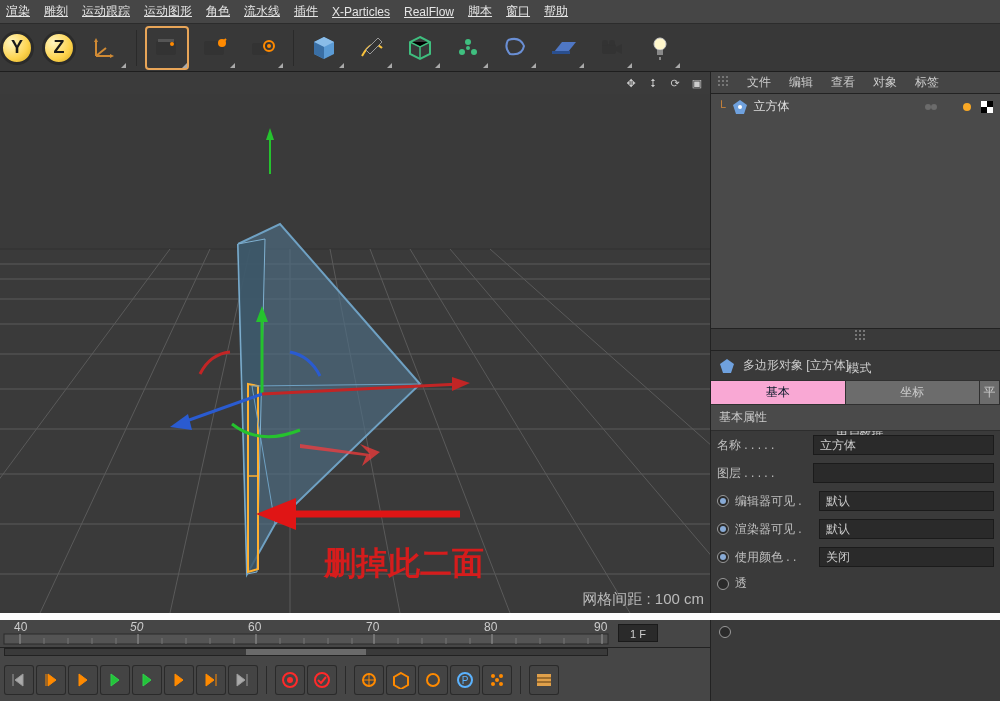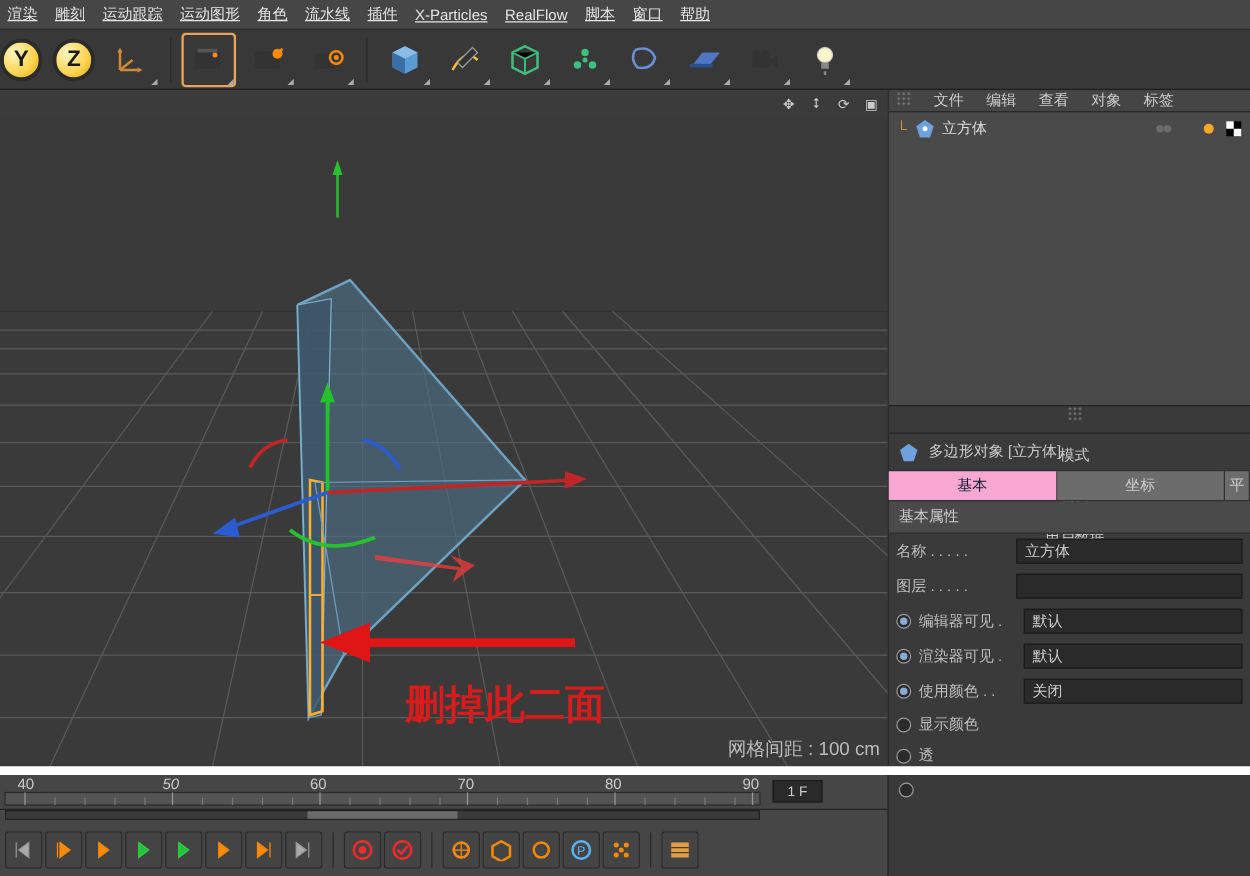--- a/index.html
+++ b/index.html
@@ -449,24 +449,20 @@
       </div>
       <div class="attr-row">
         <span class="radio on"></span>
         <span class="attr-label" style="width:84px">渲染器可见 .</span>
         <input class="attr-input" value="默认" style="">
       </div>
       <div class="attr-row">
         <span class="radio on"></span>
         <span class="attr-label" style="width:84px">使用颜色 . .</span>
         <input class="attr-input" value="关闭" style="">
-      </div>
-      <div class="attr-row">
-        <span class="radio"></span>
-        <span class="attr-label" style="width:84px">显示颜色</span>
       </div>
       <div class="attr-row">
         <span class="radio"></span>
         <span class="attr-label" style="width:84px">透</span>
       </div>
     </div>
   </div>
 </div>
 
 <div class="bottom-strip">

